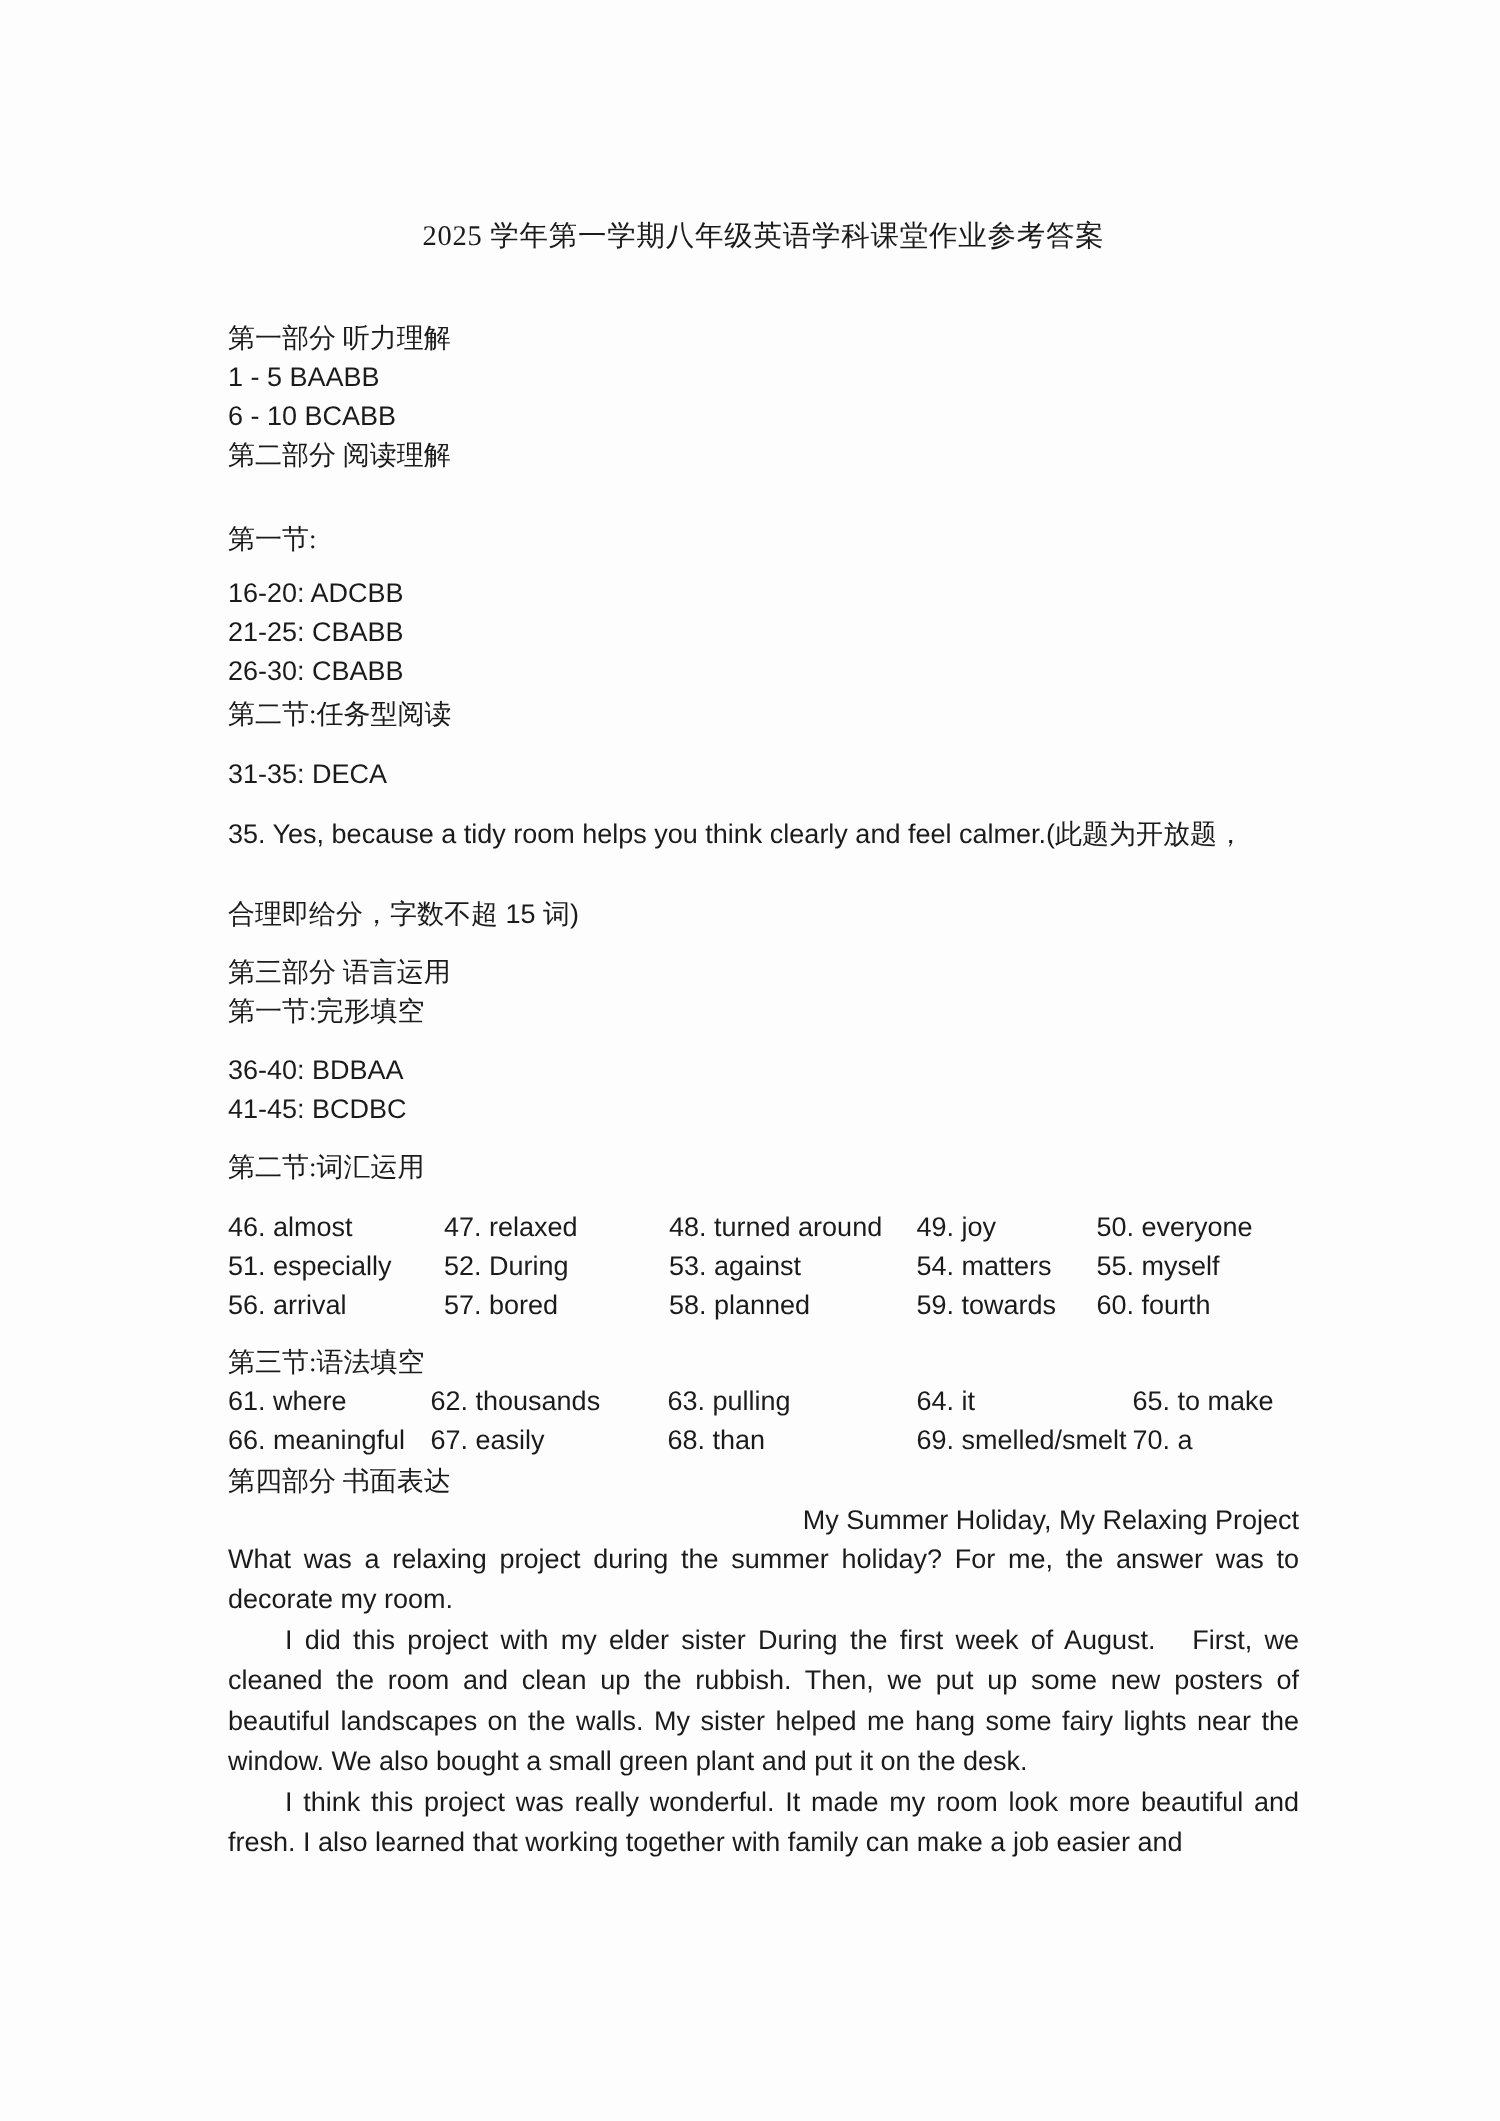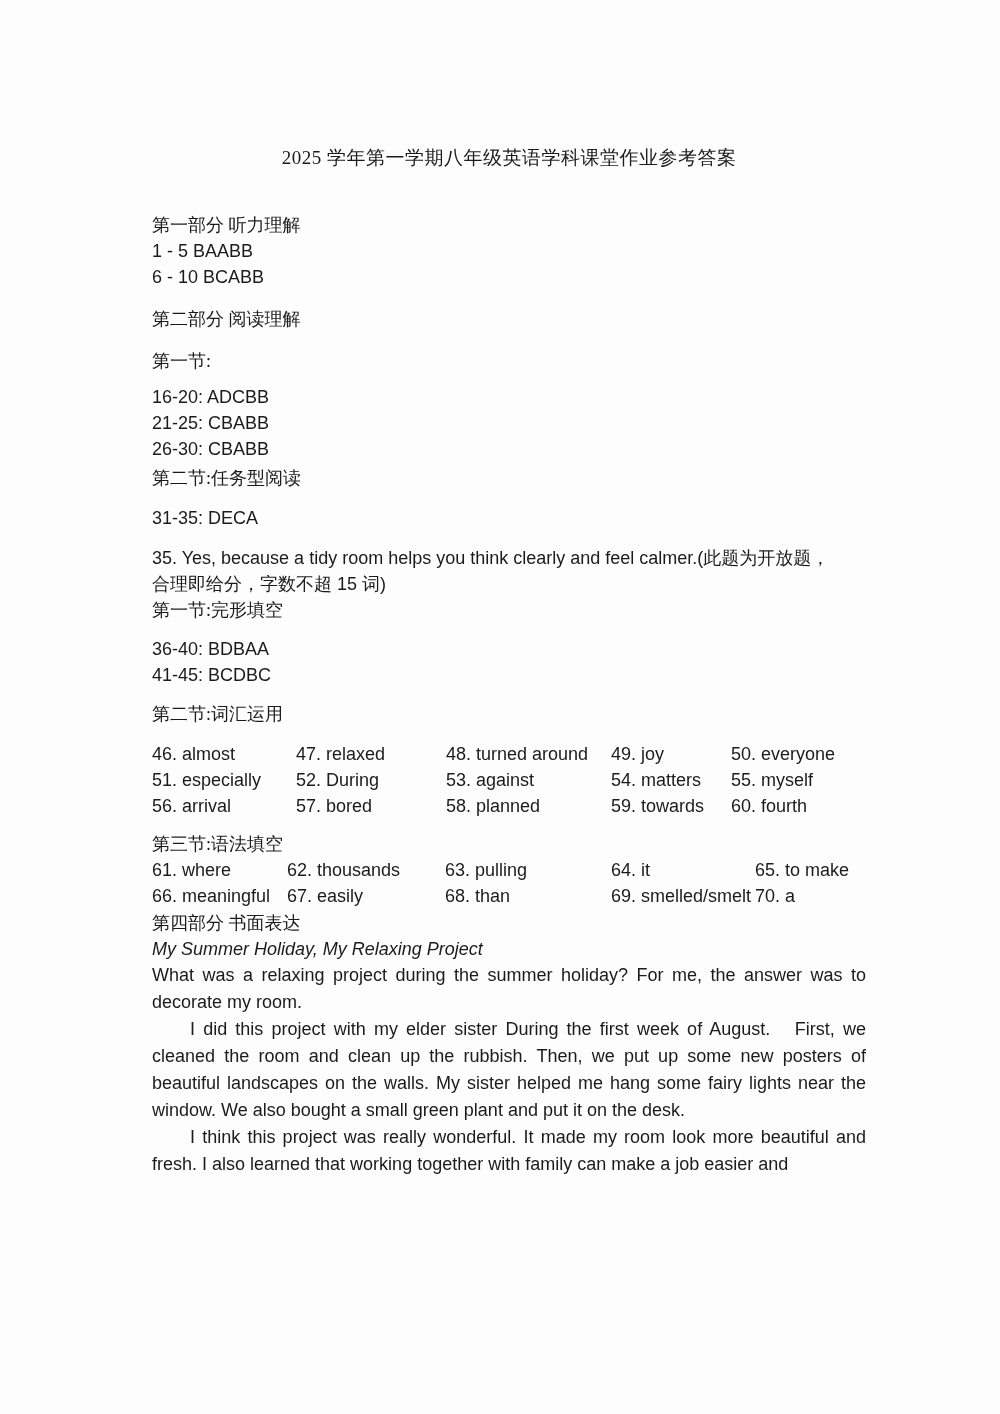--- a/index.html
+++ b/index.html
@@ -24,49 +24,48 @@
     font-family: "Liberation Serif", serif;
     letter-spacing: 0.5px;
   }
   .cn-heading {
     font-family: "Liberation Serif", serif;
     font-size: 18px;
     line-height: 26px;
   }
   .ans-line { line-height: 26px; }
   .h-part1   { margin-top: 41px; }
-  .h-part2   { margin-top: 16px; }
-  .h-sec1    { margin-top: 16px; }
+  .h-part2   { margin-top: 0; }
+  .h-sec1    { margin-top: 30px; }
   .rd-answers { margin-top: 10px; }
   .h-sec2    { margin-top: 3px; }
   .line-3135 { margin-top: 14px; }
   .line-open1 { margin-top: 14px; }
-  .line-open2 { }
+  .line-open2 { margin-top: 27px; }
   .h-part3   { margin-top: 13px; }
   .h-cloze   { }
   .cl-answers { margin-top: 13px; }
   .h-vocab   { margin-top: 13px; }
   .vocab-rows { margin-top: 14px; }
   .h-grammar { margin-top: 12px; }
   .grammar-rows { }
   .h-part4   { margin-top: 1px; }
   .vocab-row {
     display: grid;
     grid-template-columns: 144px 150px 165px 120px 1fr;
     line-height: 26px;
   }
   .grammar-row {
     display: grid;
     grid-template-columns: 135px 158px 166px 144px 1fr;
     line-height: 26px;
   }
   .essay-title {
-    text-align: left;
+    text-align: right;
     line-height: 26px;
-    font-style: italic;
   }
   .essay-para {
     margin: 0;
     line-height: 27px;
     text-align: justify;
     white-space: pre-wrap;
   }
   .essay-para.indented { text-indent: 38px; }
 </style>
 </head>
@@ -87,20 +86,21 @@
   <div class="rd-answers">
     <div class="ans-line">16-20: ADCBB</div>
     <div class="ans-line">21-25: CBABB</div>
     <div class="ans-line">26-30: CBABB</div>
   </div>
   <div class="cn-heading h-sec2">第二节:任务型阅读</div>
   <div class="ans-line line-3135">31-35: DECA</div>
   <div class="ans-line line-open1">35. Yes, because a tidy room helps you think clearly and feel calmer.(此题为开放题，</div>
   <div class="ans-line line-open2">合理即给分，字数不超 15 词)</div>
 
+  <div class="cn-heading h-part3">第三部分 语言运用</div>
   <div class="cn-heading h-cloze">第一节:完形填空</div>
   <div class="cl-answers">
     <div class="ans-line">36-40: BDBAA</div>
     <div class="ans-line">41-45: BCDBC</div>
   </div>
 
   <div class="cn-heading h-vocab">第二节:词汇运用</div>
   <div class="vocab-rows">
     <div class="vocab-row">
       <span>46. almost</span>

